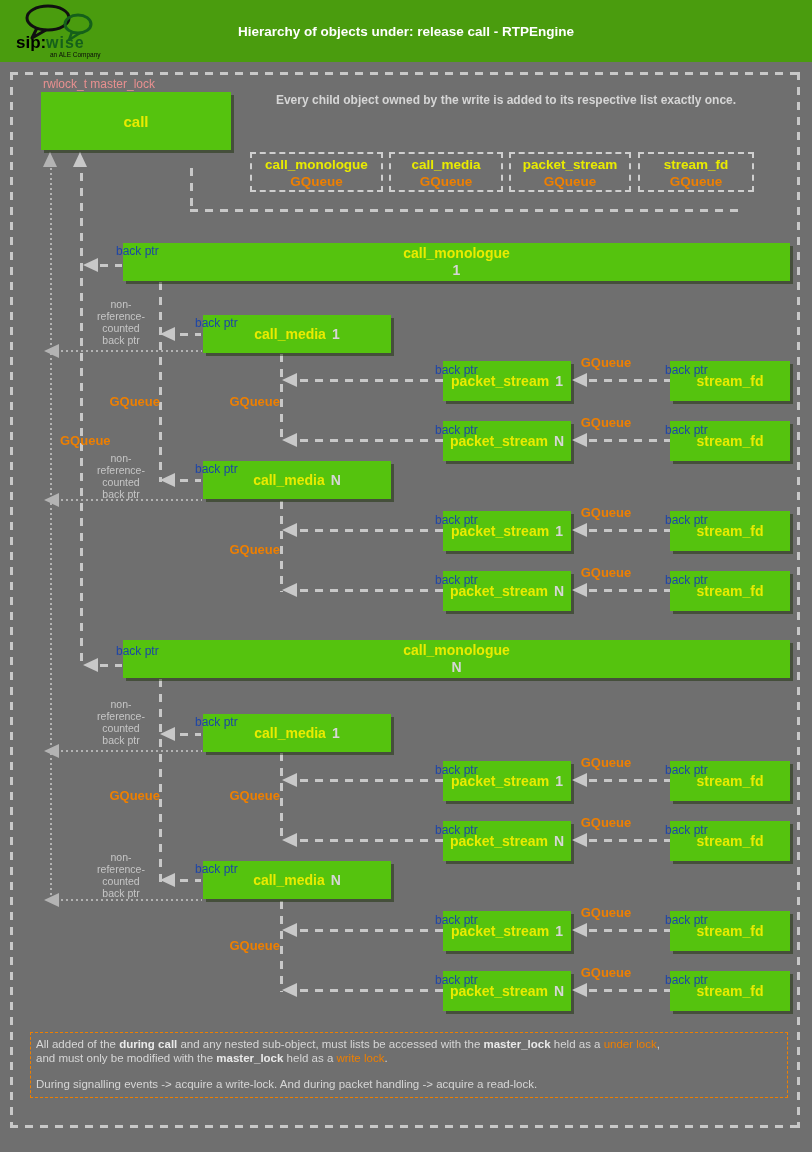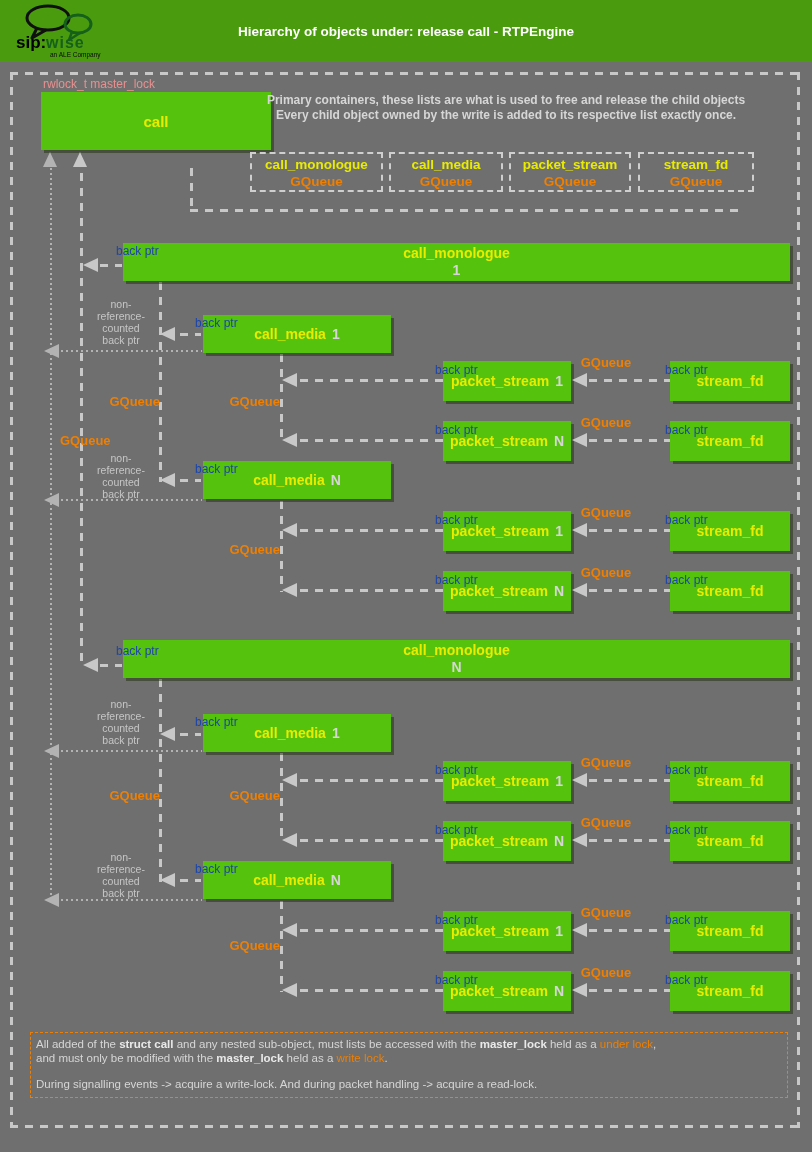--- a/index.html
+++ b/index.html
@@ -137,26 +137,25 @@
   <div class="al" style="left:572px;top:773px"></div>
   <div class="al" style="left:572px;top:833px"></div>
   <div class="al" style="left:572px;top:923px"></div>
   <div class="al" style="left:572px;top:983px"></div>
   <div class="alo" style="left:44px;top:344px"></div>
   <div class="alo" style="left:44px;top:493px"></div>
   <div class="alo" style="left:44px;top:744px"></div>
   <div class="alo" style="left:44px;top:893px"></div>
 
   <div class="salmon" style="left:43px;top:77px">rwlock_t master_lock</div>
-  <div class="gbox" style="left:41px;top:92px;width:230px;height:58px;font-size:15px">
+  <div class="gbox" style="left:41px;top:92px;width:190px;height:58px;font-size:15px">
     <span>call</span>
   </div>
 
   <div class="intro">
-    <div>Primary containers, these lists are what is used to free and release the child objects</div>
     <div>Every child object owned by the write is added to its respective list exactly once.</div>
   </div>
 
   <div class="dbox" style="left:250px;width:133px">
     <div>call_monologue</div>
     <div class="gq">GQueue</div>
   </div>
   <div class="dbox" style="left:389px;width:114px">
     <div>call_media</div>
     <div class="gq">GQueue</div>
@@ -313,20 +312,20 @@
       <div>back ptr</div>
   </div>
   <div class="nrt" style="left:86px;top:851px">
     <div>non-</div>
       <div>reference-</div>
     <div>counted</div>
       <div>back ptr</div>
   </div>
 
   <div class="note">
-    <div><span>All added of the </span><b>struct call</b><span> and any nested sub-object, must lists be accessed with the </span><b>master_lock</b><span> held as a </span><span class="olock">under lock</span><span>,</span></div>
+    <div><span>All added of the </span><b>during call</b><span> and any nested sub-object, must lists be accessed with the </span><b>master_lock</b><span> held as a </span><span class="olock">under lock</span><span>,</span></div>
     <div><span>and must only be modified with the </span><b>master_lock</b><span> held as a </span><span class="olock">write lock</span><span>.</span></div>
     <div class="nl"></div>
     <div>During signalling events -&gt; acquire a write-lock. And during packet handling -&gt; acquire a read-lock.</div>
   </div>
 
 
 </div>
 
 </body></html>

